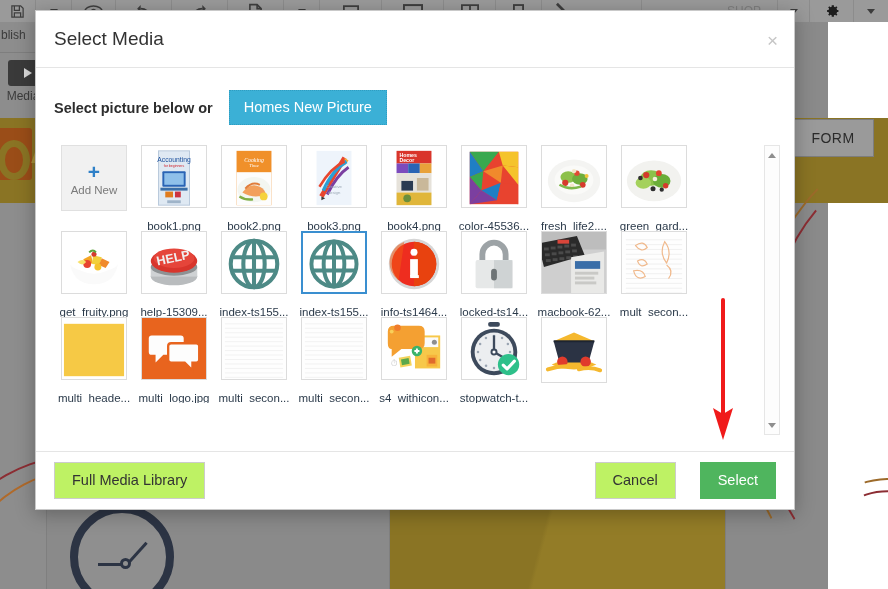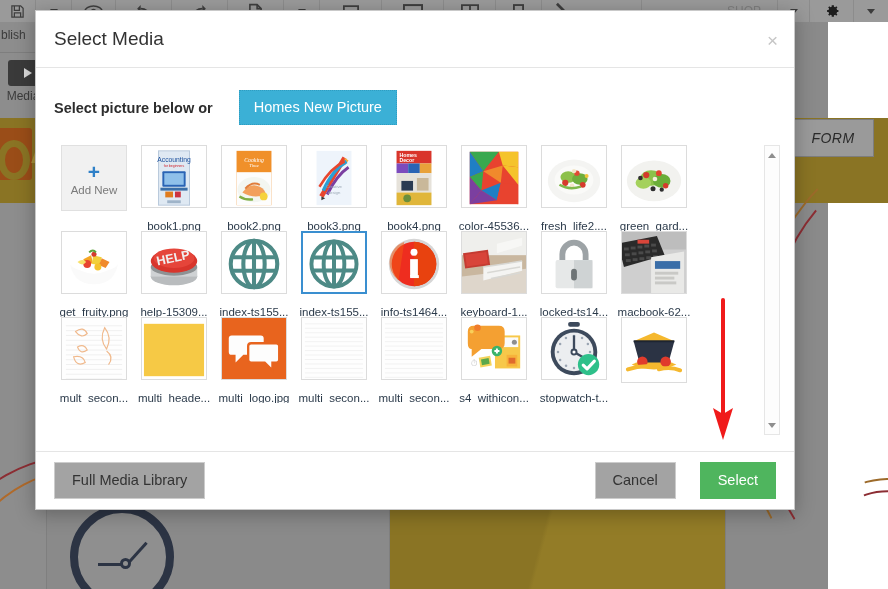--- a/index.html
+++ b/index.html
@@ -67,21 +67,20 @@
   .bg-bigA {
     position: absolute; left: 30px; top: 124px;
     font-size: 46px; font-weight: bold; color: #a8913a; line-height: 1;
   }
   .bg-formbtn {
     position: absolute; left: 792px; top: 119px; width: 82px; height: 38px;
     background: #9a9a9a; border: 1px solid #7d7d7d;
     color: #2a2a2a; font-size: 14px;
     display: flex; align-items: center; justify-content: center;
     letter-spacing: .5px;
-    font-style: italic;
   }
 
   .bg-col-div { position:absolute; width:1px; background:#7f7f7f; }
 
   .bg-goldblock {
     position: absolute; left: 390px; top: 203px; width: 335px; height: 386px;
     background: linear-gradient(105deg,#8a7424 0%,#8a7424 55%,#937c27 56%,#937c27 100%);
   }
 
   .bg-clock {
@@ -114,21 +113,21 @@
   }
   .modal-title { font-size: 19px; color: #333; font-weight: normal; }
   .modal-close {
     position: absolute; right: 16px; top: 20px;
     font-size: 19px; color: #c6c6c6; line-height: 1; cursor: pointer;
     font-family: "Liberation Sans", sans-serif;
   }
 
   .modal-body { padding: 22px 18px 0 18px; height: 385px; position: relative; }
 
-  .picker-row { display: flex; align-items: center; gap: 26px; margin-bottom: 20px; }
+  .picker-row { display: flex; align-items: center; gap: 16px; margin-bottom: 20px; }
   .picker-label { font-size: 14.5px; font-weight: bold; color: #2d2d2d; }
   .upload-btn {
     background: #3bb0d6; color: #fff; font-size: 14.5px;
     padding: 8px 14px; border: 1px dotted #2f9dc1; cursor: pointer;
     line-height: 1.2;
   }
 
   .grid-wrap {
     position: relative; width: 726px; height: 290px;
     overflow: hidden;
@@ -179,21 +178,21 @@
   .vs-thumb { position: absolute; left: 2px; top: 18px; width: 10px; height: 0px; background: #d6d6d6; }
 
   .modal-footer {
     position: absolute; left: 0; bottom: 0; width: 758px; height: 58px;
     border-top: 1px solid #e5e5e5;
     display: flex; align-items: center; padding: 0 18px;
   }
   .btn {
     font-size: 14.5px; padding: 9px 17px; cursor: pointer; line-height: 1.2;
   }
-  .btn-plain { background: #a3a3a3; border: 1px solid #ccc; color: #333; }
+  .btn-plain { background: #bef264; border: 1px solid #ccc; color: #333; }
   .btn-green { background: #4fb55e; border: 1px solid #4fb55e; color: #fff; }
   .footer-right { margin-left: auto; display: flex; gap: 24px; }
 
   
   .red-arrow { position: absolute; left: 700px; top: 298px; z-index: 30; }
 
   
   .tn { width: 100%; height: 100%; position: relative; }
   .full { position: absolute; inset: 0; }
 </style>
@@ -557,39 +556,20 @@
                     <circle cx="33" cy="33" r="23" fill="#ee2d1f"></circle>
                     <path d="M33 10 a23 23 0 0 1 0 46 z" fill="#e8420f"></path>
                     <path d="M23 10 a23 23 0 0 0-6 40 z" fill="#f05a14" opacity=".55"></path>
                     <circle cx="33" cy="21" r="3.6" fill="#fff"></circle>
                     <path d="M29 28 h8 v18 h-8 z" fill="#fff"></path>
                     <path d="M29 46 h9" stroke="#fff" stroke-width="3"></path>
                   </svg>
                 </div>
               </div>
               <div class="cap">info-ts1464...</div>
-            </div>
-            <div class="cell">
-              <div class="thumb-box">
-                <div class="tn">
-                  <svg class="full" viewBox="0 0 66 66">
-                    <rect width="66" height="66" fill="#ded6cb"></rect>
-                    <path d="M0 0 h66 v24 h-66z" fill="#efefec"></path>
-                    <path d="M0 24 h66 v14 l-66 8z" fill="#c9b79f"></path>
-                    <rect x="2" y="20" width="26" height="16" fill="#c43b32" transform="rotate(-8 15 28)"></rect>
-                    <rect x="4" y="22" width="22" height="12" fill="#d8443a" transform="rotate(-8 15 28)"></rect>
-                    <path d="M22 36 l40-6 v10 l-40 10z" fill="#f4f4f2"></path>
-                    <path d="M22 36 l40-6" stroke="#d8d8d4" stroke-width="1.5"></path>
-                    <path d="M26 42 l34-6" stroke="#d8d8d4" stroke-width="1.5"></path>
-                    <path d="M30 48 l30-6" stroke="#d8d8d4" stroke-width="1.5"></path>
-                    <path d="M36 12 l26-6 v8 l-26 8z" fill="#f7f7f5"></path>
-                  </svg>
-                </div>
-              </div>
-              <div class="cap">keyboard-1...</div>
             </div>
             <div class="cell">
               <div class="thumb-box">
                 <div class="tn">
                   <svg class="full" viewBox="0 0 66 66">
                     <rect width="66" height="66" fill="#fff"></rect>
                     <path d="M21 30 v-7 a12 12 0 0 1 24 0 v7" stroke="#9da3a6" stroke-width="6" fill="none"></path>
                     <rect x="14" y="29" width="38" height="29" rx="2" fill="#e6e8e8"></rect>
                     <path d="M33 29 h19 v29 h-19z" fill="#cfd3d4"></path>
                     <rect x="30" y="38" width="6" height="12" rx="3" fill="#6e7476"></rect>

